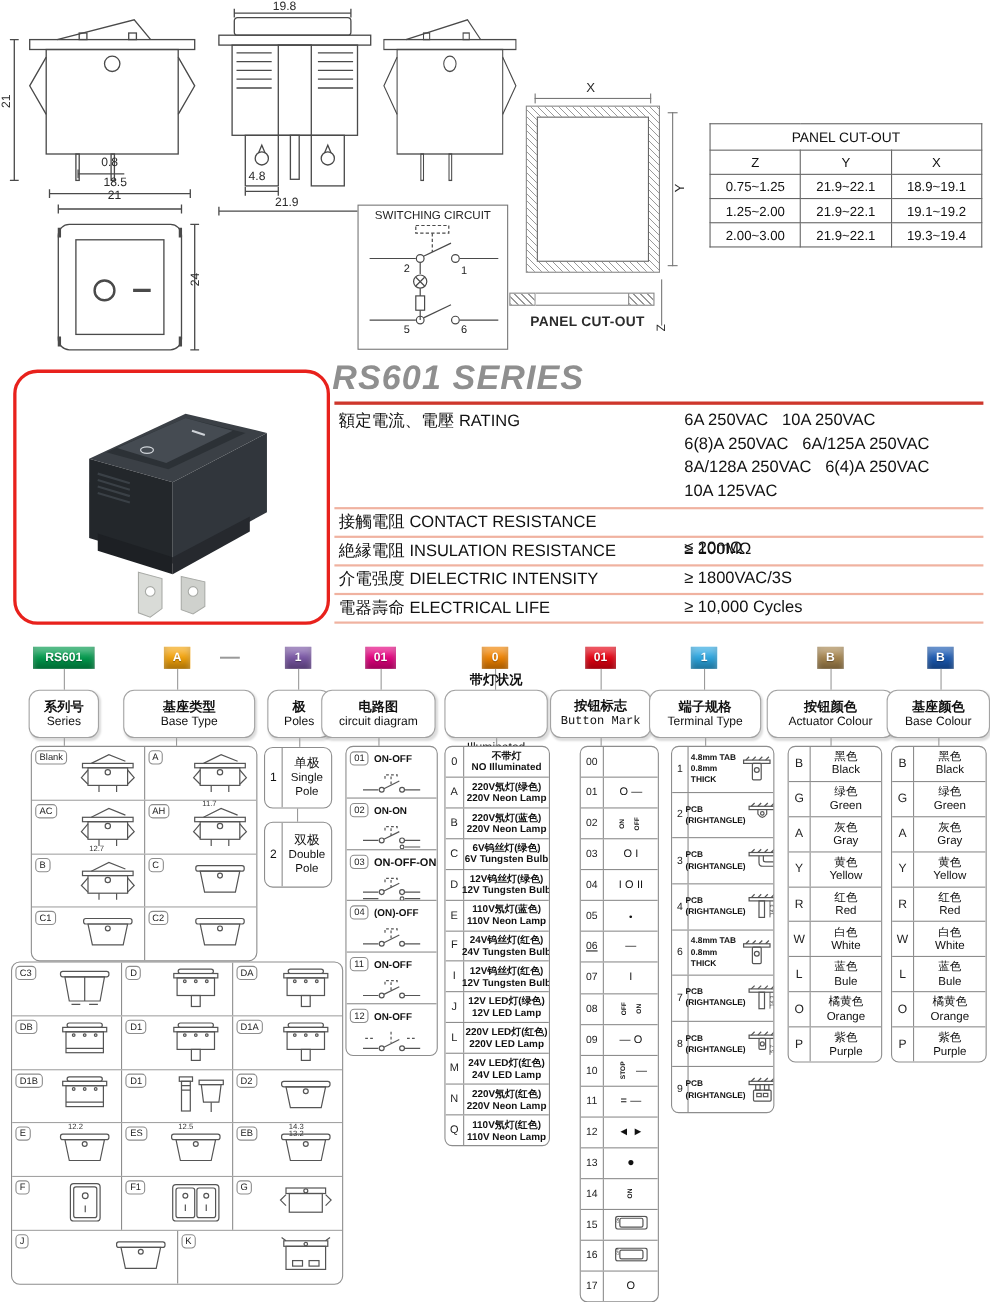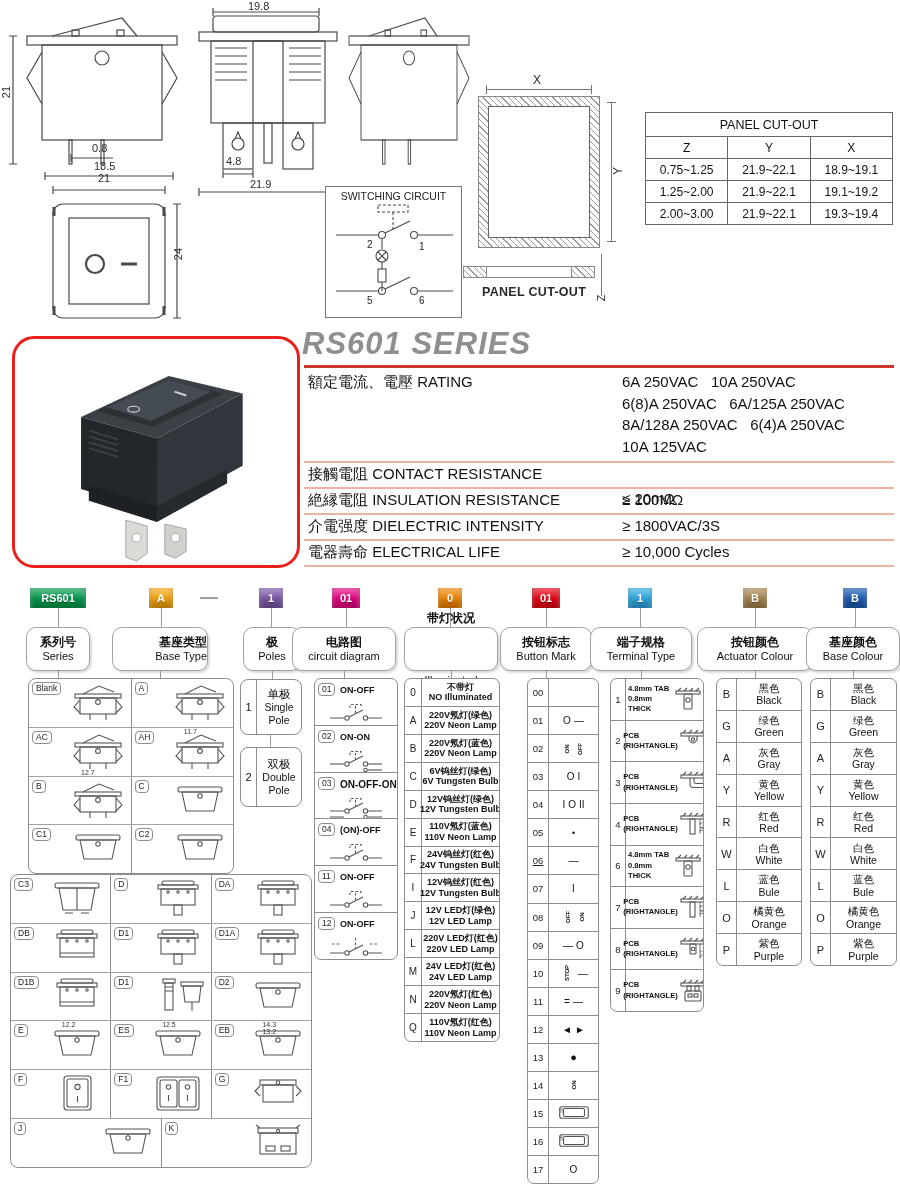--- a/index.html
+++ b/index.html
@@ -256,21 +256,21 @@
     <div class="sep" style="top: 565px;"></div>
     <div class="badge abs" style="left: 30px; top: 588px; width: 56px; height: 20px; background: rgb(0, 153, 76);">RS601</div>
     <div class="vline abs" style="left: 58px; top: 608px; width: 1px; height: 19px;"></div>
     <div class="obox abs" style="left: 26px; top: 627px; width: 64px; height: 44px;">
       <span class="cn">系列号</span>
       <span class="en">Series</span>
     </div>
     <div class="vline abs" style="left: 58px; top: 671px; width: 1px; height: 7px;"></div>
     <div class="badge abs" style="left: 149px; top: 588px; width: 24px; height: 20px; background: rgb(243, 163, 11);">A</div>
     <div class="vline abs" style="left: 161px; top: 608px; width: 1px; height: 19px;"></div>
-    <div class="obox abs" style="left: 112px; top: 627px; width: 96px; height: 44px; align-items: flex-end;">
+    <div class="obox abs" style="left: 112px; top: 627px; width: 120px; height: 44px;">
       <span class="cn">基座类型</span>
       <span class="en">Base Type</span>
     </div>
     <div class="vline abs" style="left: 160px; top: 671px; width: 1px; height: 7px;"></div>
     <div class="badge abs" style="left: 259px; top: 588px; width: 24px; height: 20px; background: rgb(122, 87, 165);">1</div>
     <div class="vline abs" style="left: 271px; top: 608px; width: 1px; height: 19px;"></div>
     <div class="obox abs" style="left: 243px; top: 627px; width: 58px; height: 44px;">
       <span class="cn">极</span>
       <span class="en">Poles</span>
     </div>
@@ -284,21 +284,21 @@
     <div class="vline abs" style="left: 344px; top: 671px; width: 1px; height: 7px;"></div>
     <div class="badge abs" style="left: 438px; top: 588px; width: 24px; height: 20px; background: rgb(240, 131, 0);">0</div>
     <div class="vline abs" style="left: 450px; top: 608px; width: 1px; height: 19px;"></div>
     <div class="obox abs" style="left: 404px; top: 627px; width: 94px; height: 44px; gap: 48px;">
       <span class="cn">带灯状况</span>
       <span class="en">Illuminated</span>
     </div>
     <div class="vline abs" style="left: 451px; top: 671px; width: 1px; height: 7px;"></div>
     <div class="badge abs" style="left: 532px; top: 588px; width: 28px; height: 20px; background: rgb(230, 0, 18);">01</div>
     <div class="vline abs" style="left: 546px; top: 608px; width: 1px; height: 19px;"></div>
-    <div class="obox abs" style="left: 500px; top: 627px; width: 92px; height: 44px;">
+    <div class="obox abs" style="left: 500px; top: 627px; width: 92px; height: 44px; font-family: Liberation Mono, monospace;">
       <span class="cn">按钮标志</span>
       <span class="en">Button Mark</span>
     </div>
     <div class="vline abs" style="left: 546px; top: 671px; width: 1px; height: 7px;"></div>
     <div class="badge abs" style="left: 628px; top: 588px; width: 24px; height: 20px; background: rgb(44, 166, 224);">1</div>
     <div class="vline abs" style="left: 640px; top: 608px; width: 1px; height: 19px;"></div>
     <div class="obox abs" style="left: 590px; top: 627px; width: 102px; height: 44px;">
       <span class="cn">端子规格</span>
       <span class="en">Terminal Type</span>
     </div>

